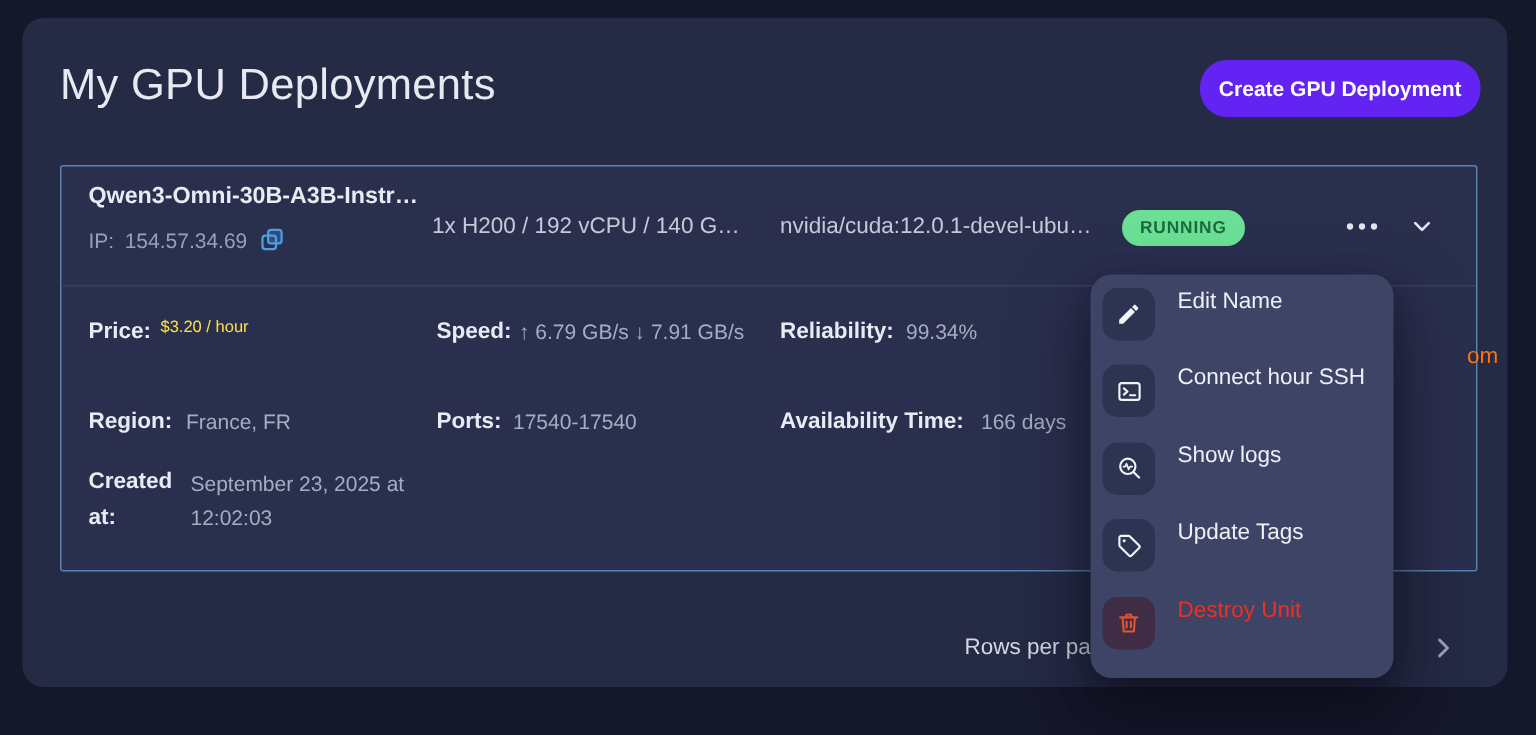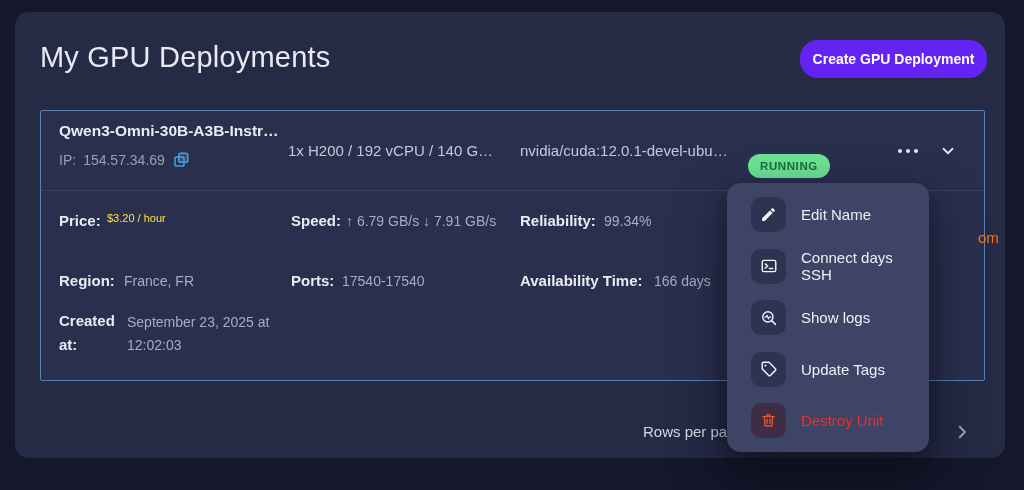--- a/index.html
+++ b/index.html
@@ -38,21 +38,21 @@
   }
   .ip-row{
     position:absolute;left:18px;top:40px;
     display:flex;align-items:center;gap:7px;
     font-size:14px;color:#98a0b6;
   }
   .copy-btn{background:none;border:none;padding:0;cursor:pointer;display:flex;}
   .hdr-specs{position:absolute;left:247px;top:31px;font-size:15px;color:#c5cad9;}
   .hdr-image{position:absolute;left:479px;top:31px;font-size:15px;color:#c5cad9;}
   .status-badge{
-    position:absolute;left:707px;top:43px;height:24px;padding:0 12px;
+    position:absolute;left:707px;top:29px;height:24px;padding:0 12px;
     background:#6be094;border-radius:12px;
     display:flex;align-items:center;justify-content:center;
     font-size:11.5px;font-weight:700;color:#186c40;letter-spacing:.6px;
   }
   .icon-btn{
     position:absolute;background:none;border:none;cursor:pointer;
     display:flex;align-items:center;justify-content:center;padding:0;
   }
   .more-btn{left:848px;top:28px;width:38px;height:24px;}
   .collapse-btn{left:892px;top:28px;width:30px;height:24px;}
@@ -72,22 +72,22 @@
   .next-btn{left:946px;top:417px;width:32px;height:30px;z-index:4;}
 
   .menu{
     position:absolute;left:727px;top:183px;width:202px;height:269px;z-index:30;
     background:#3d4466;border-radius:14px;
     box-shadow:0 24px 50px rgba(8,10,20,.5),0 10px 22px rgba(8,10,20,.35);
     display:flex;flex-direction:column;justify-content:space-evenly;
     padding:4px 0;box-sizing:border-box;
   }
   .menu-item{
-    display:flex;align-items:center;gap:15px;
-    padding-left:24px;height:48px;
+    display:flex;align-items:flex-start;gap:15px;
+    padding-left:8px;height:48px;
     background:none;border:none;cursor:pointer;font-family:inherit;text-align:left;
   }
   .menu-tile{
     width:35px;height:35px;border-radius:10px;background:#2d3452;
     display:flex;align-items:center;justify-content:center;flex:0 0 auto;
   }
   .menu-label{font-size:15px;font-weight:500;color:#eef0f7;}
   .menu-item.danger .menu-tile{background:#3f2d45;}
   .menu-item.danger .menu-label{color:#ee2f26;}
 </style>
@@ -180,21 +180,21 @@
   </button>
 
   <button class="menu-item">
     <span class="menu-tile">
       <svg width="18" height="18" viewBox="0 0 24 24">
         <rect x="3" y="4.5" width="18" height="15" rx="2.2" fill="none" stroke="#f2f3f8" stroke-width="1.9"></rect>
         <polyline points="7,9.2 10.2,12 7,14.8" fill="none" stroke="#f2f3f8" stroke-width="1.9" stroke-linecap="round" stroke-linejoin="round"></polyline>
         <line x1="12.5" y1="15.3" x2="17" y2="15.3" stroke="#f2f3f8" stroke-width="1.9" stroke-linecap="round"></line>
       </svg>
     </span>
-    <span class="menu-label">Connect days SSH</span>
+    <span class="menu-label">Connect hour SSH</span>
   </button>
 
   <button class="menu-item">
     <span class="menu-tile">
       <svg width="18" height="18" viewBox="0 0 24 24">
         <circle cx="10.5" cy="10.5" r="6.8" fill="none" stroke="#f2f3f8" stroke-width="1.9"></circle>
         <line x1="15.5" y1="15.5" x2="20.5" y2="20.5" stroke="#f2f3f8" stroke-width="1.9" stroke-linecap="round"></line>
         <polyline points="6.6,10.8 8.2,10.8 9.4,8.2 11.2,13.2 12.5,10.8 14.4,10.8" fill="none" stroke="#f2f3f8" stroke-width="1.5" stroke-linecap="round" stroke-linejoin="round"></polyline>
       </svg>
     </span>

